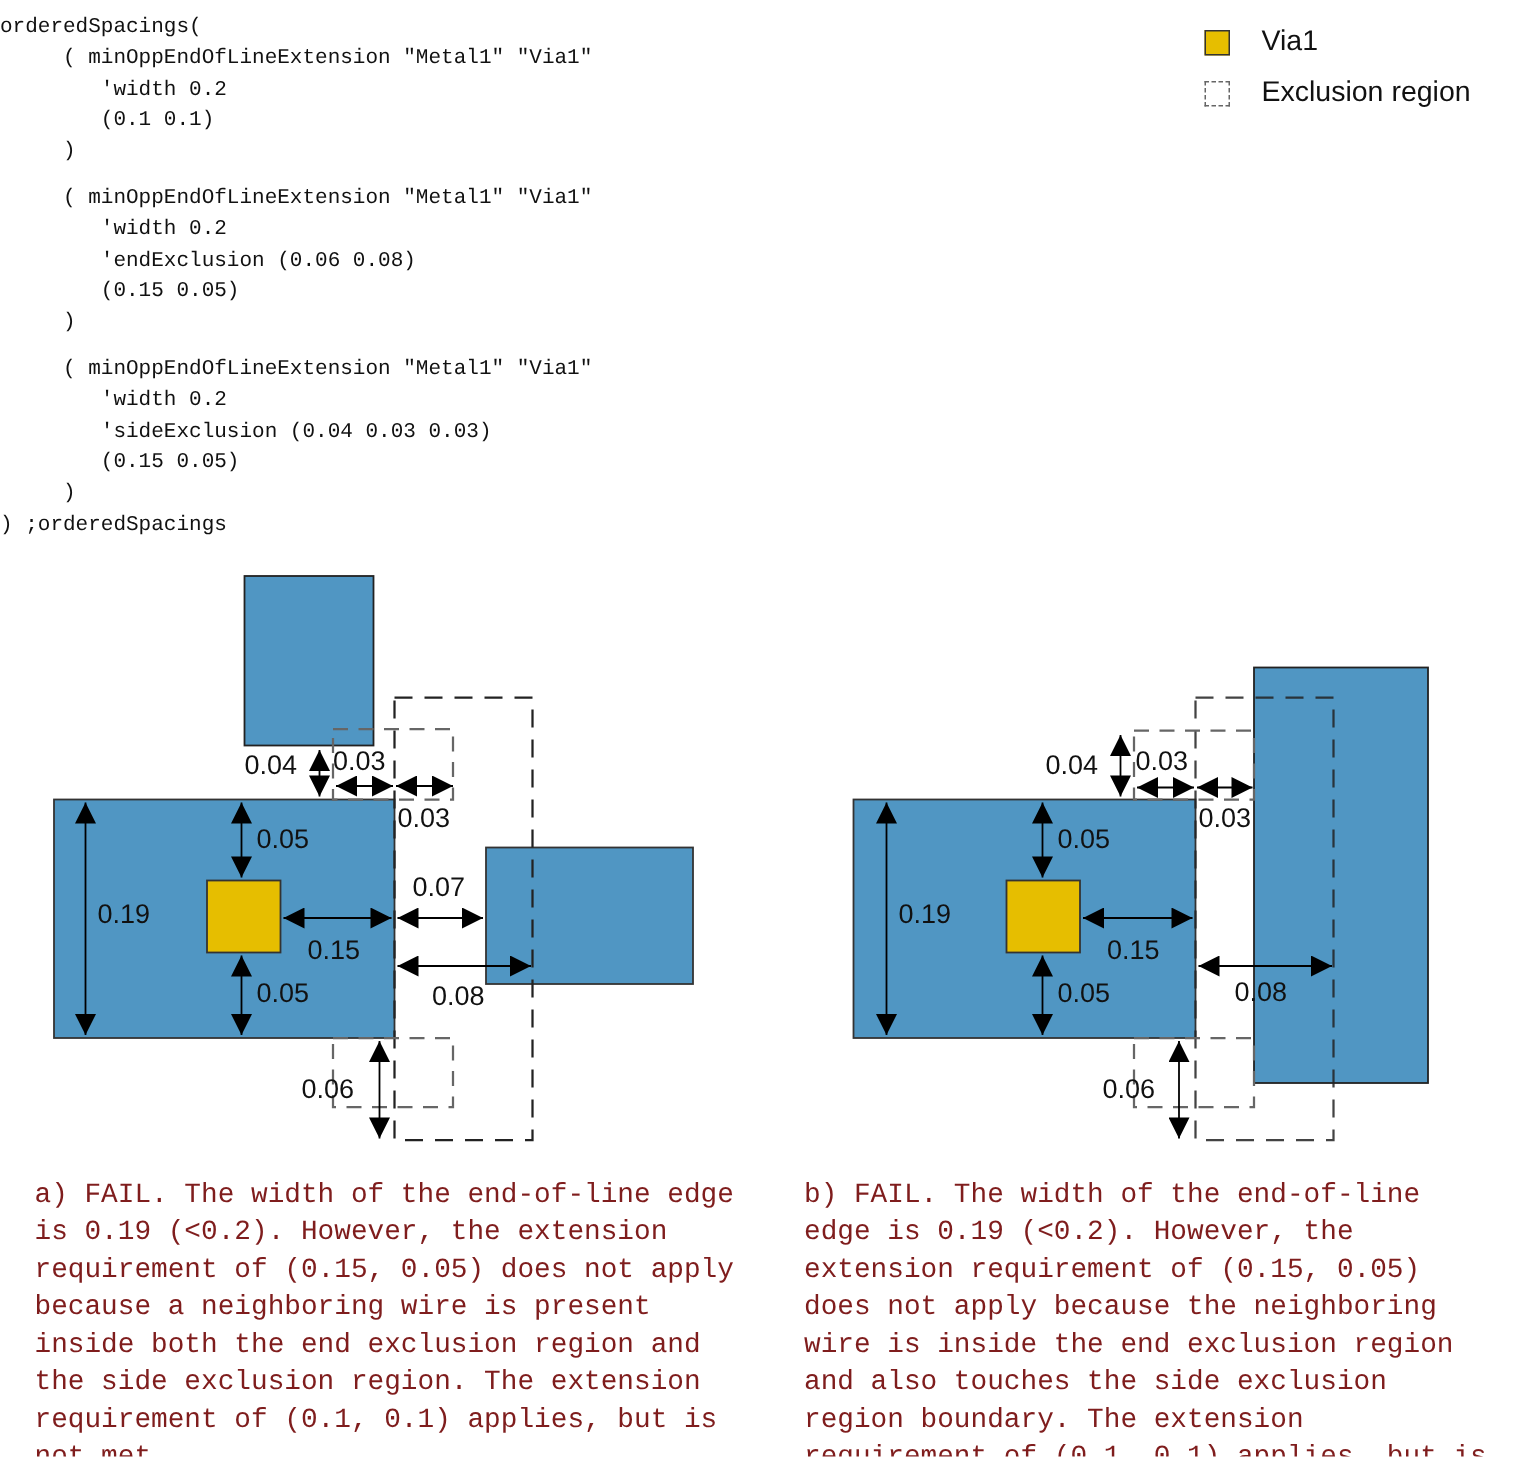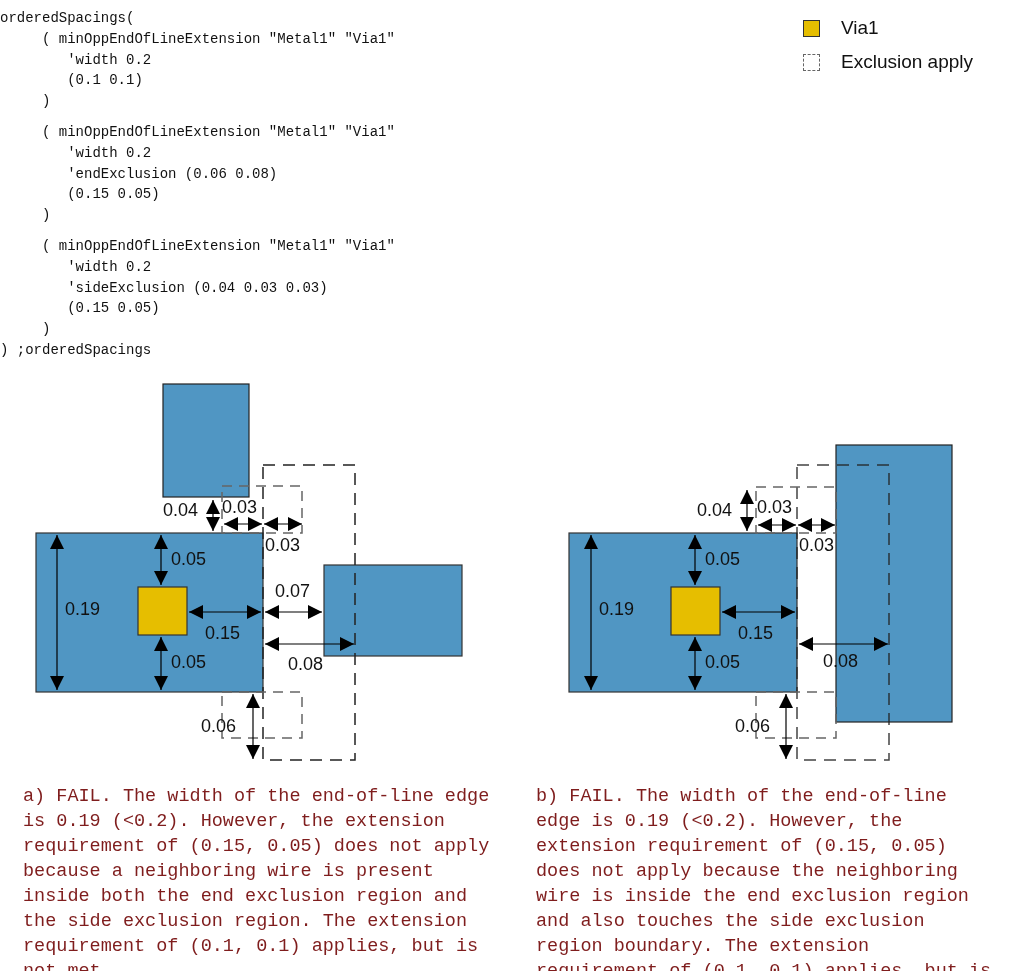--- a/index.html
+++ b/index.html
@@ -29,21 +29,21 @@
 
 <div class="code" id="code"><div>orderedSpacings(</div><div>     ( minOppEndOfLineExtension "Metal1" "Via1"</div><div>        'width 0.2</div><div>        (0.1 0.1)</div><div>     )</div><div class="gap"></div><div>     ( minOppEndOfLineExtension "Metal1" "Via1"</div><div>        'width 0.2</div><div>        'endExclusion (0.06 0.08)</div><div>        (0.15 0.05)</div><div>     )</div><div class="gap"></div><div>     ( minOppEndOfLineExtension "Metal1" "Via1"</div><div>        'width 0.2</div><div>        'sideExclusion (0.04 0.03 0.03)</div><div>        (0.15 0.05)</div><div>     )</div><div>) ;orderedSpacings</div></div>
 
 <div class="legend">
   <div class="legend-row">
     <span class="swatch via"></span>
     <span>Via1</span>
   </div>
   <div class="legend-row">
     <span class="swatch excl"></span>
-    <span>Exclusion apply</span>
+    <span>Exclusion region</span>
   </div>
 </div>
 
 <svg class="diagram" width="1013" height="971" xmlns="http://www.w3.org/2000/svg">
   <defs>
     <marker id="ah" viewBox="0 0 10 10" refX="10" refY="5" markerWidth="7" markerHeight="7" orient="auto-start-reverse" markerUnits="userSpaceOnUse">
       <path d="M0,0 L10,5 L0,10 z" fill="#000"></path>
     </marker>
     <marker id="ahb" viewBox="0 0 10 10" refX="10" refY="5" markerWidth="18" markerHeight="14" orient="auto-start-reverse" markerUnits="userSpaceOnUse">
       <path d="M0,0 L10,5 L0,10 z" fill="#000"></path>

